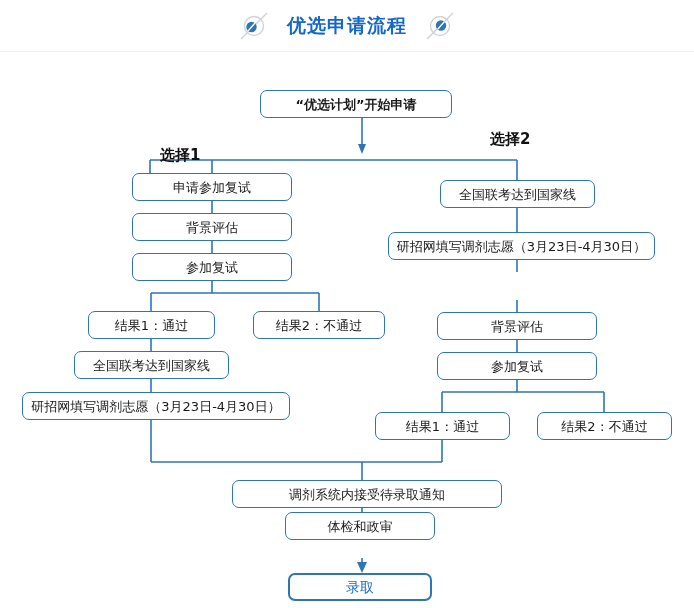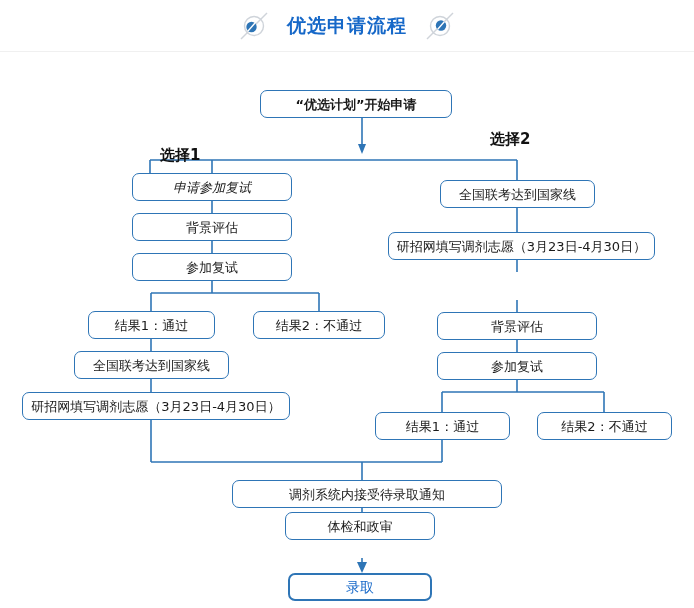--- a/index.html
+++ b/index.html
@@ -149,21 +149,21 @@
       <line x1="362" y1="506" x2="362" y2="515"></line>
       <polygon points="362,521 357,510 367,510" fill="#2e75b6" stroke="none"></polygon>
     </g>
   </svg>
 
   <div class="node bold" style="left:260px; top:38px; width:192px; height:28px;">“优选计划”开始申请</div>
 
   <div class="branch-label" style="left:160px; top:62px;margin-top:32px;">选择1</div>
   <div class="branch-label" style="left:490px; top:78px;text-align:right;">选择2</div>
 
-  <div class="node" style="left:132px; top:121px; width:160px; height:28px;font-style:italic;">申请参加复试</div>
+  <div class="node" style="left:132px; top:121px; width:160px; height:28px;">申请参加复试</div>
   <div class="node" style="left:132px; top:161px; width:160px; height:28px;">背景评估</div>
   <div class="node" style="left:132px; top:201px; width:160px; height:28px;">参加复试</div>
   <div class="node" style="left:88px; top:259px; width:127px; height:28px;">结果1：通过</div>
   <div class="node" style="left:253px; top:259px; width:132px; height:28px;">结果2：不通过</div>
   <div class="node" style="left:74px; top:299px; width:155px; height:28px;">全国联考达到国家线</div>
   <div class="node" style="left:22px; top:340px; width:268px; height:28px;">研招网填写调剂志愿（3月23日-4月30日）</div>
 
   <div class="node" style="left:440px; top:128px; width:155px; height:28px;">全国联考达到国家线</div>
   <div class="node" style="left:388px; top:180px; width:267px; height:28px;">研招网填写调剂志愿（3月23日-4月30日）</div>
   <div class="node" style="left:437px; top:260px; width:160px; height:28px;">背景评估</div>

